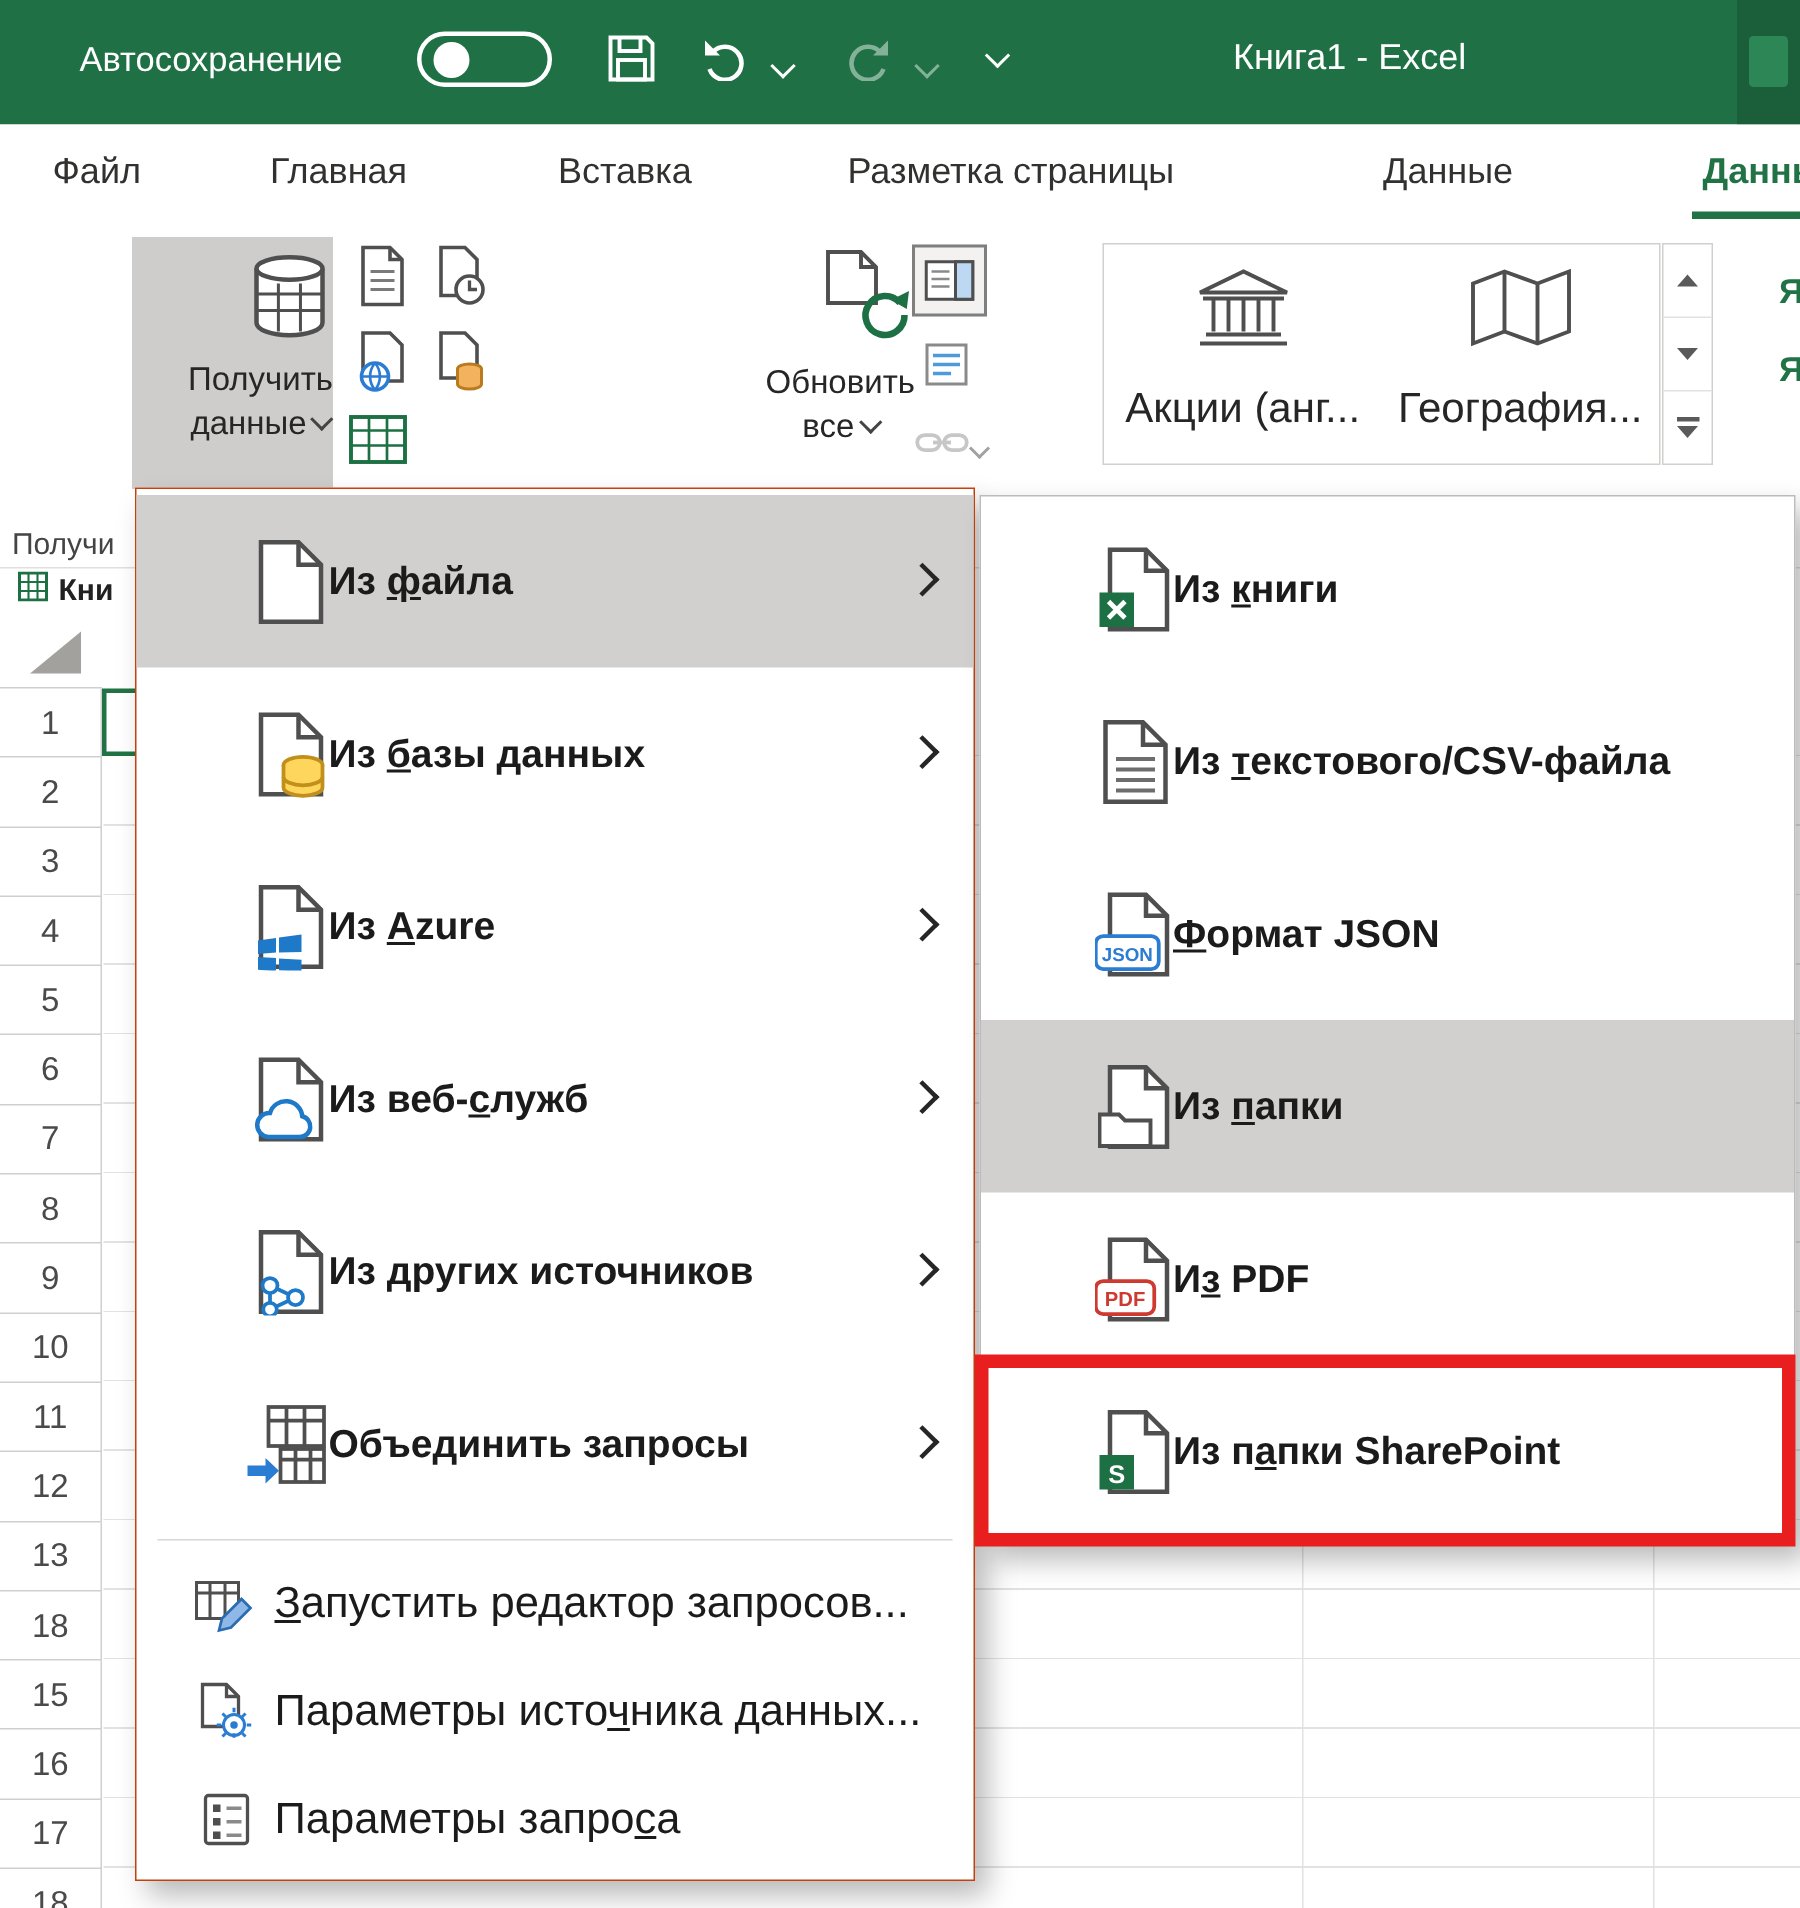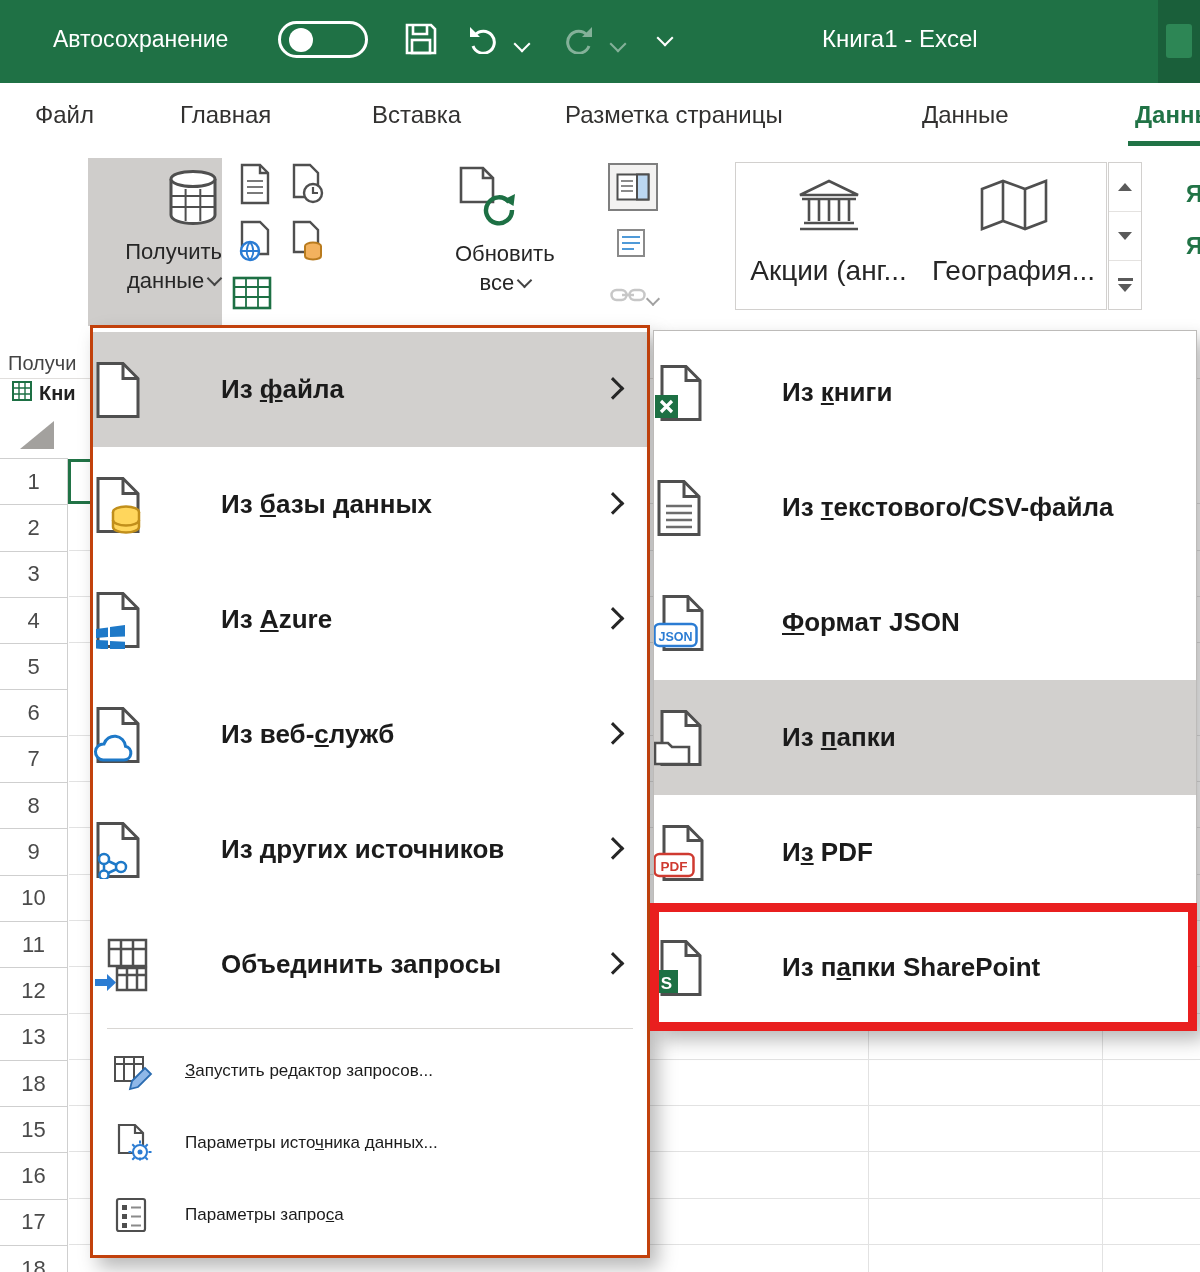--- a/index.html
+++ b/index.html
@@ -35,21 +35,21 @@
 
   
   .ribbon{position:absolute;left:0;top:148px;width:1200px;height:230px;background:#fff;border-bottom:1px solid #e1dfdd;box-sizing:content-box;}
   .getdata-btn{position:absolute;left:88px;top:10px;width:134px;height:168px;background:#cfcdcb;
                display:flex;flex-direction:column;align-items:flex-end;}
   .big-btn-label{font-size:22px;color:#262626;text-align:center;line-height:1.3;margin-top:8px;}
   .chev-d{display:inline-block;width:9px;height:9px;border-right:2.5px solid #444;
           border-bottom:2.5px solid #444;transform:rotate(45deg);margin-left:5px;vertical-align:4px;}
   .ri{position:absolute;}
   .refresh-btn{position:absolute;left:455px;top:10px;width:155px;height:168px;display:flex;
-               flex-direction:column;align-items:flex-start;}
+               flex-direction:column;align-items:flex-end;}
   .queries-box{position:absolute;left:608px;top:15px;width:50px;height:48px;border:2px solid #7f7f7f;
                background:#f3f2f1;display:flex;align-items:center;justify-content:center;box-sizing:border-box;}
   .props-icon{left:616px;top:80px;}
   .links-icon{left:610px;top:136px;opacity:.55;}
   .links-chev{position:absolute;left:648px;top:146px;opacity:.55;}
   .chev-g{display:inline-block;width:8px;height:8px;border-right:2px solid #555;
           border-bottom:2px solid #555;transform:rotate(45deg);}
   .dt-box{position:absolute;left:735px;top:14px;width:372px;height:148px;border:1px solid #d2d0ce;
           display:flex;box-sizing:border-box;}
   .dt-item{width:50%;display:flex;flex-direction:column;align-items:center;justify-content:flex-start;padding-top:14px;}
@@ -75,33 +75,33 @@
   .rowhdr .cell{height:46.3px;box-sizing:border-box;border-bottom:1px solid #cfcfcf;border-right:1px solid #cfcfcf;
                 display:flex;align-items:center;justify-content:center;font-size:22px;color:#4a4a4a;}
   .sheet{position:absolute;left:69px;top:458px;width:1131px;height:814px;
          background:repeating-linear-gradient(to bottom,#fff 0,#fff 45.3px,#e2e2e2 45.3px,#e2e2e2 46.3px);}
   .vline{position:absolute;top:458px;width:1px;height:814px;background:#e2e2e2;}
   .a1-cell{position:absolute;left:68px;top:459px;width:146px;height:45px;border:3px solid #217346;
            box-sizing:border-box;background:#fff;z-index:2;}
 
   
   .menu{position:absolute;left:90px;top:325px;width:560px;padding:4px 0;background:#fff;
-        border:3px solid #c2410c;box-shadow:8px 10px 18px rgba(0,0,0,.28);z-index:10;box-sizing:border-box;}
+        border:1px solid #c2410c;box-shadow:8px 10px 18px rgba(0,0,0,.28);z-index:10;box-sizing:border-box;}
   .submenu{position:absolute;left:653px;top:330px;width:544px;padding:4px 0;background:#fff;
         border:1px solid #bdbbb9;box-shadow:8px 10px 18px rgba(0,0,0,.28);z-index:11;box-sizing:border-box;}
   .menu-item{position:relative;height:115px;display:flex;align-items:center;cursor:default;}
   .menu-item.hl{background:#d2d0ce;}
-  .mi-icon{width:128px;display:flex;justify-content:flex-start;flex:0 0 auto;}
+  .mi-icon{width:128px;display:flex;justify-content:flex-end;flex:0 0 auto;}
   .mi-label{font-size:26px;font-weight:600;color:#1b1b1b;}
   .mi-arrow{position:absolute;right:26px;top:50%;width:13px;height:13px;border-top:3px solid #262626;
             border-right:3px solid #262626;transform:translateY(-60%) rotate(45deg);}
   .menu-sep{height:1px;background:#d8d6d3;margin:6px 14px;}
   .menu-item.small{height:72px;padding-left:20px;}
   .menu-item.small .mi-icon{width:58px;margin-right:14px;}
-  .menu-item.small .mi-label{font-size:17px;font-weight:400;}
+  .menu-item.small .mi-label{font-size:29px;font-weight:400;}
   .red-box{position:absolute;left:650px;top:903px;width:547px;height:128px;border:9px solid #e91f1f;
            box-sizing:border-box;z-index:20;pointer-events:none;}
 </style>
 </head>
 <body>
 
 <div class="page">
 
   <div class="titlebar">
     <span class="autosave-label">Автосохранение</span>

